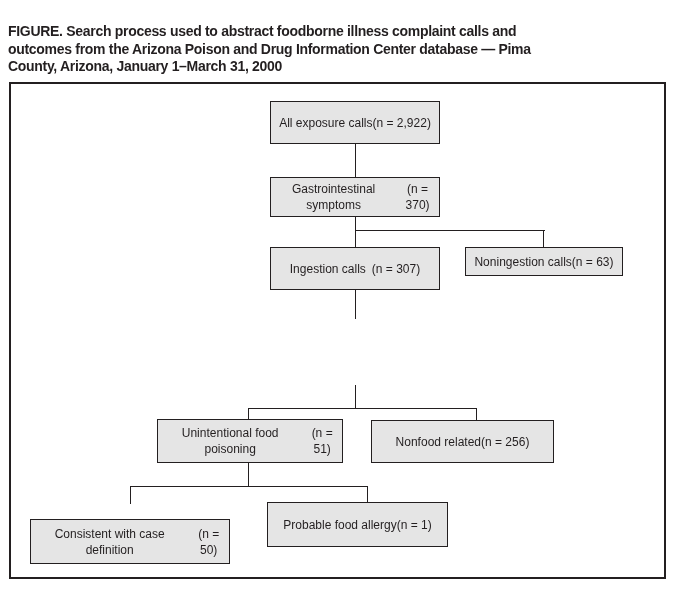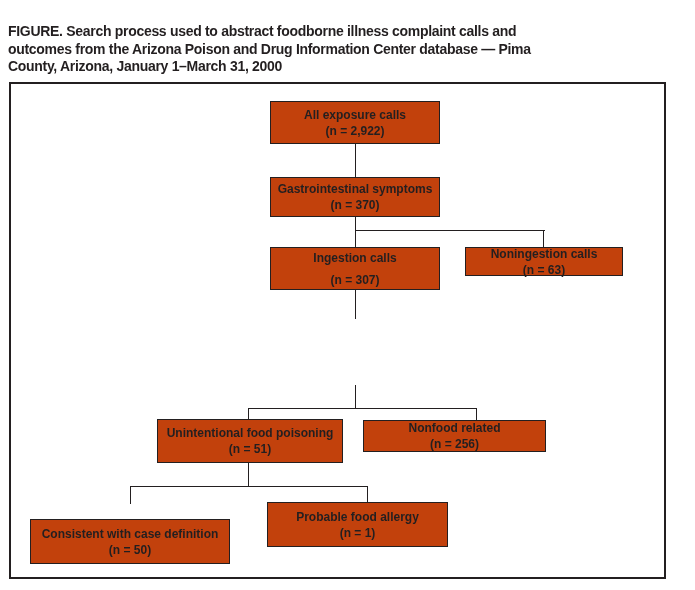--- a/index.html
+++ b/index.html
@@ -29,43 +29,42 @@
     left: 9px;
     top: 82px;
     width: 653px;
     height: 493px;
     border: 2px solid #231f20;
     background: #ffffff;
   }
   .node {
     position: absolute;
     border: 1px solid #231f20;
-    background: #c2410c;
+    background: #e5e5e5;
     display: flex;
-    flex-direction: column;
+    flex-direction: row;
     align-items: center;
     justify-content: center;
     text-align: center;
     font-size: 12px;
     line-height: 16px;
     color: #231f20;
     box-sizing: border-box;
-    font-weight: bold;
   }
   .vline { position: absolute; width: 1px; background: #231f20; }
   .hline { position: absolute; height: 1px; background: #231f20; }
 
   
   #n-all        { left: 259px; top: 17px;  width: 170px; height: 43px; }
   #n-gi         { left: 259px; top: 93px;  width: 170px; height: 40px; }
   #n-ingestion  { left: 259px; top: 163px; width: 170px; height: 43px; gap: 6px; }
   #n-noningest  { left: 454px; top: 163px; width: 158px; height: 29px; }
   #n-major      { left: 259px; top: 234px; width: 170px; height: 67px; }
   #n-unint      { left: 146px; top: 335px; width: 186px; height: 44px; }
-  #n-nonfood    { left: 352px; top: 336px; width: 183px; height: 32px; }
+  #n-nonfood    { left: 360px; top: 336px; width: 183px; height: 43px; }
   #n-casedef    { left: 19px;  top: 419px; width: 200px; height: 45px; margin-top: 16px; }
   #n-allergy    { left: 256px; top: 418px; width: 181px; height: 45px; }
 
   
   #e1  { left: 344px; top: 60px;  height: 33px; }
   #e2a { left: 344px; top: 133px; height: 31px; }
   #e2b { left: 344px; top: 146px; width: 190px; }
   #e2c { left: 532px; top: 146px; height: 18px; }
   #e3  { left: 344px; top: 206px; height: 29px; }
   #e4a { left: 344px; top: 301px; height: 24px; }

